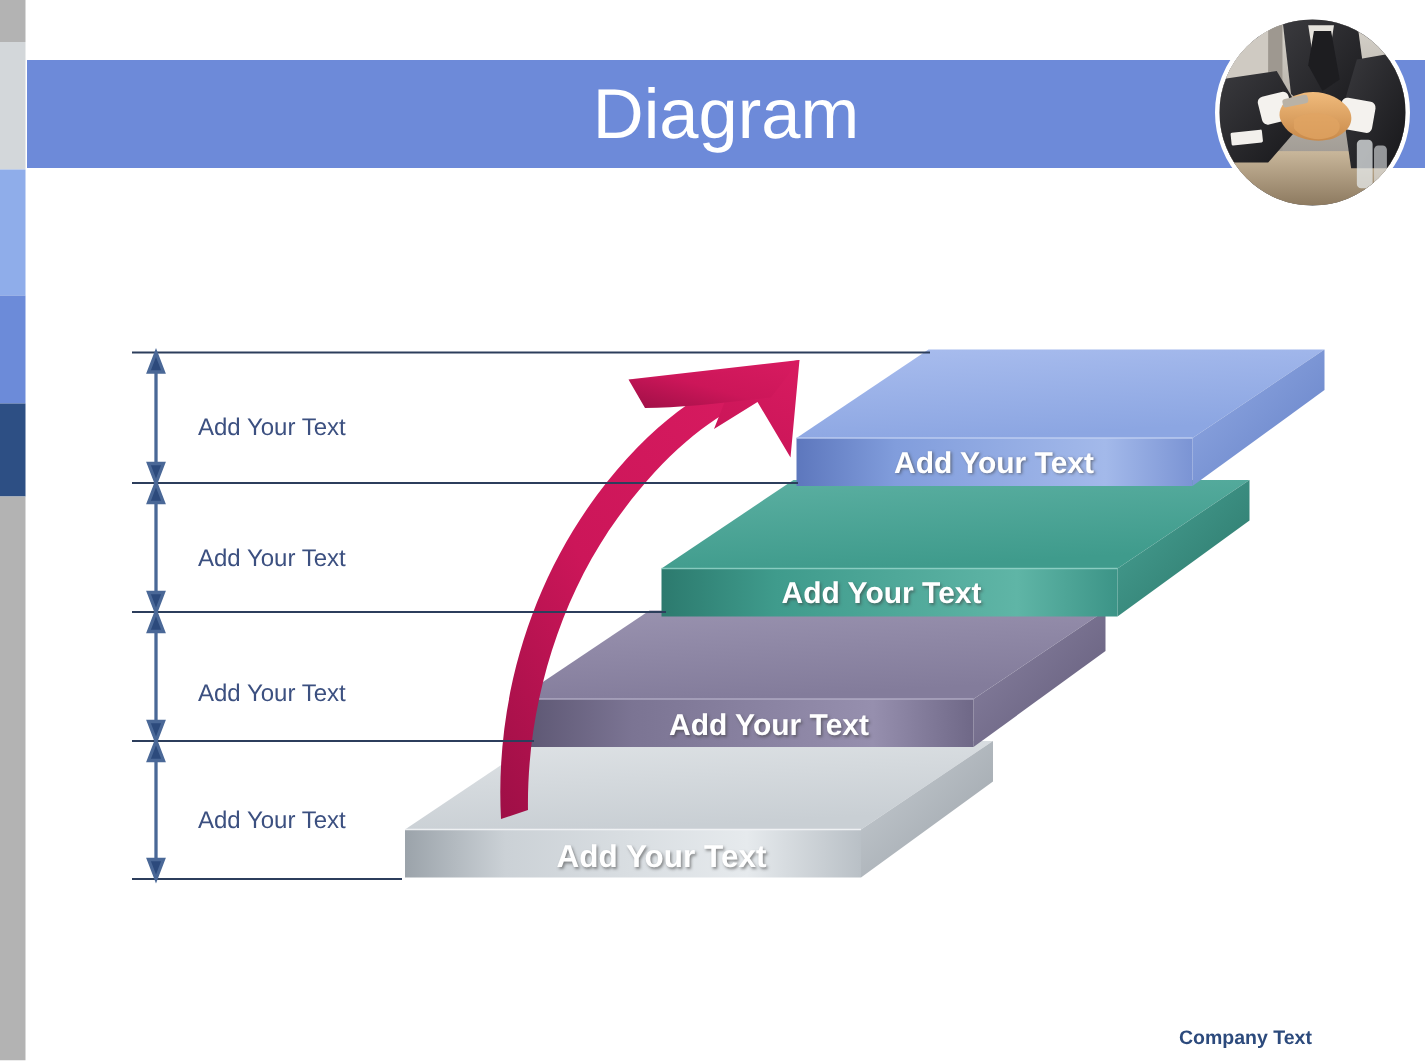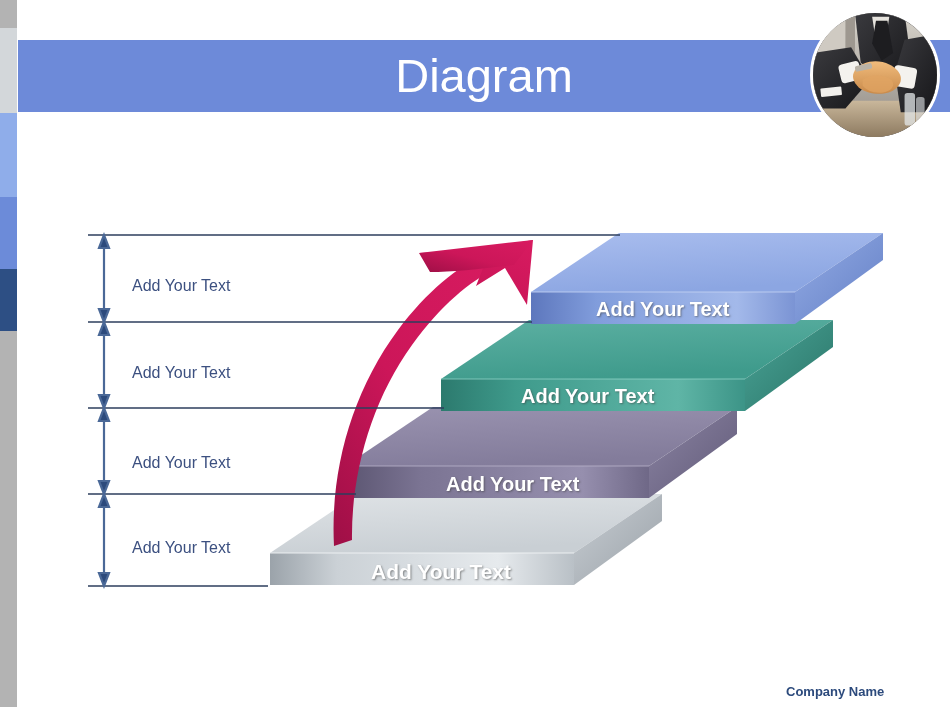--- a/index.html
+++ b/index.html
@@ -321,13 +321,13 @@
 <div class="scale-label sl-1">Add Your Text</div>
 <div class="scale-label sl-2">Add Your Text</div>
 <div class="scale-label sl-3">Add Your Text</div>
 <div class="scale-label sl-4">Add Your Text</div>
 
 <div class="step-label lbl-blue">Add Your Text</div>
 <div class="step-label lbl-teal">Add Your Text</div>
 <div class="step-label lbl-purple">Add Your Text</div>
 <div class="step-label lbl-gray">Add Your Text</div>
 
-<div class="company-name">Company Name</div>
+<div class="company-name">Company Text</div>
 
 </body></html>

